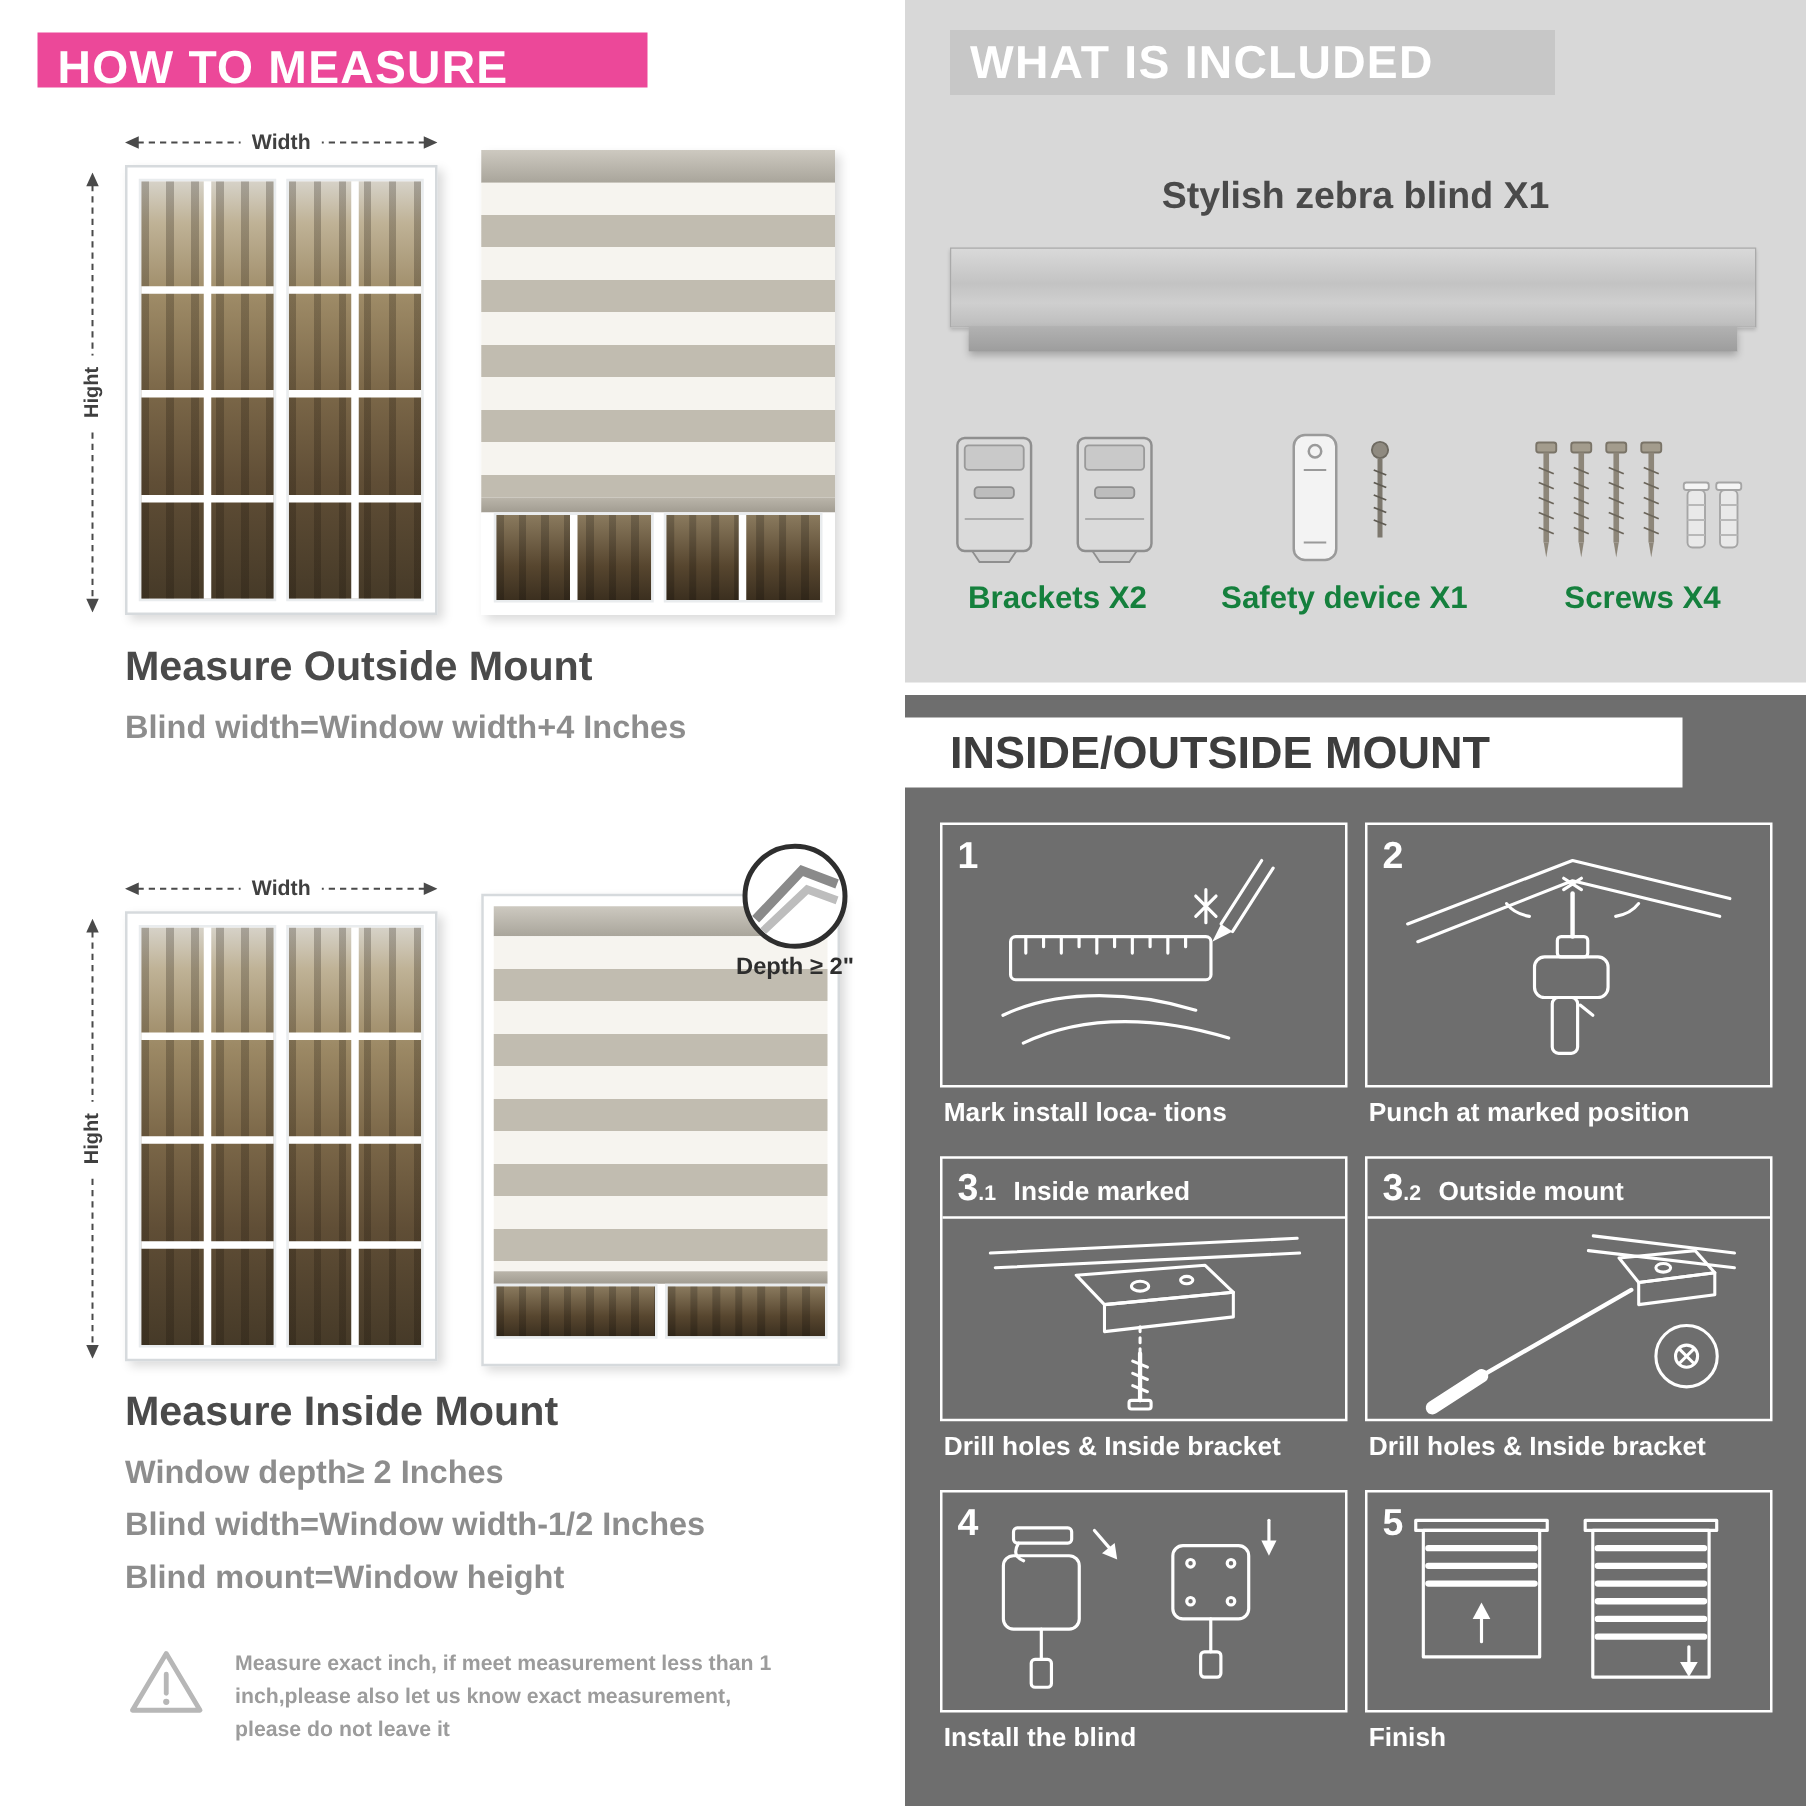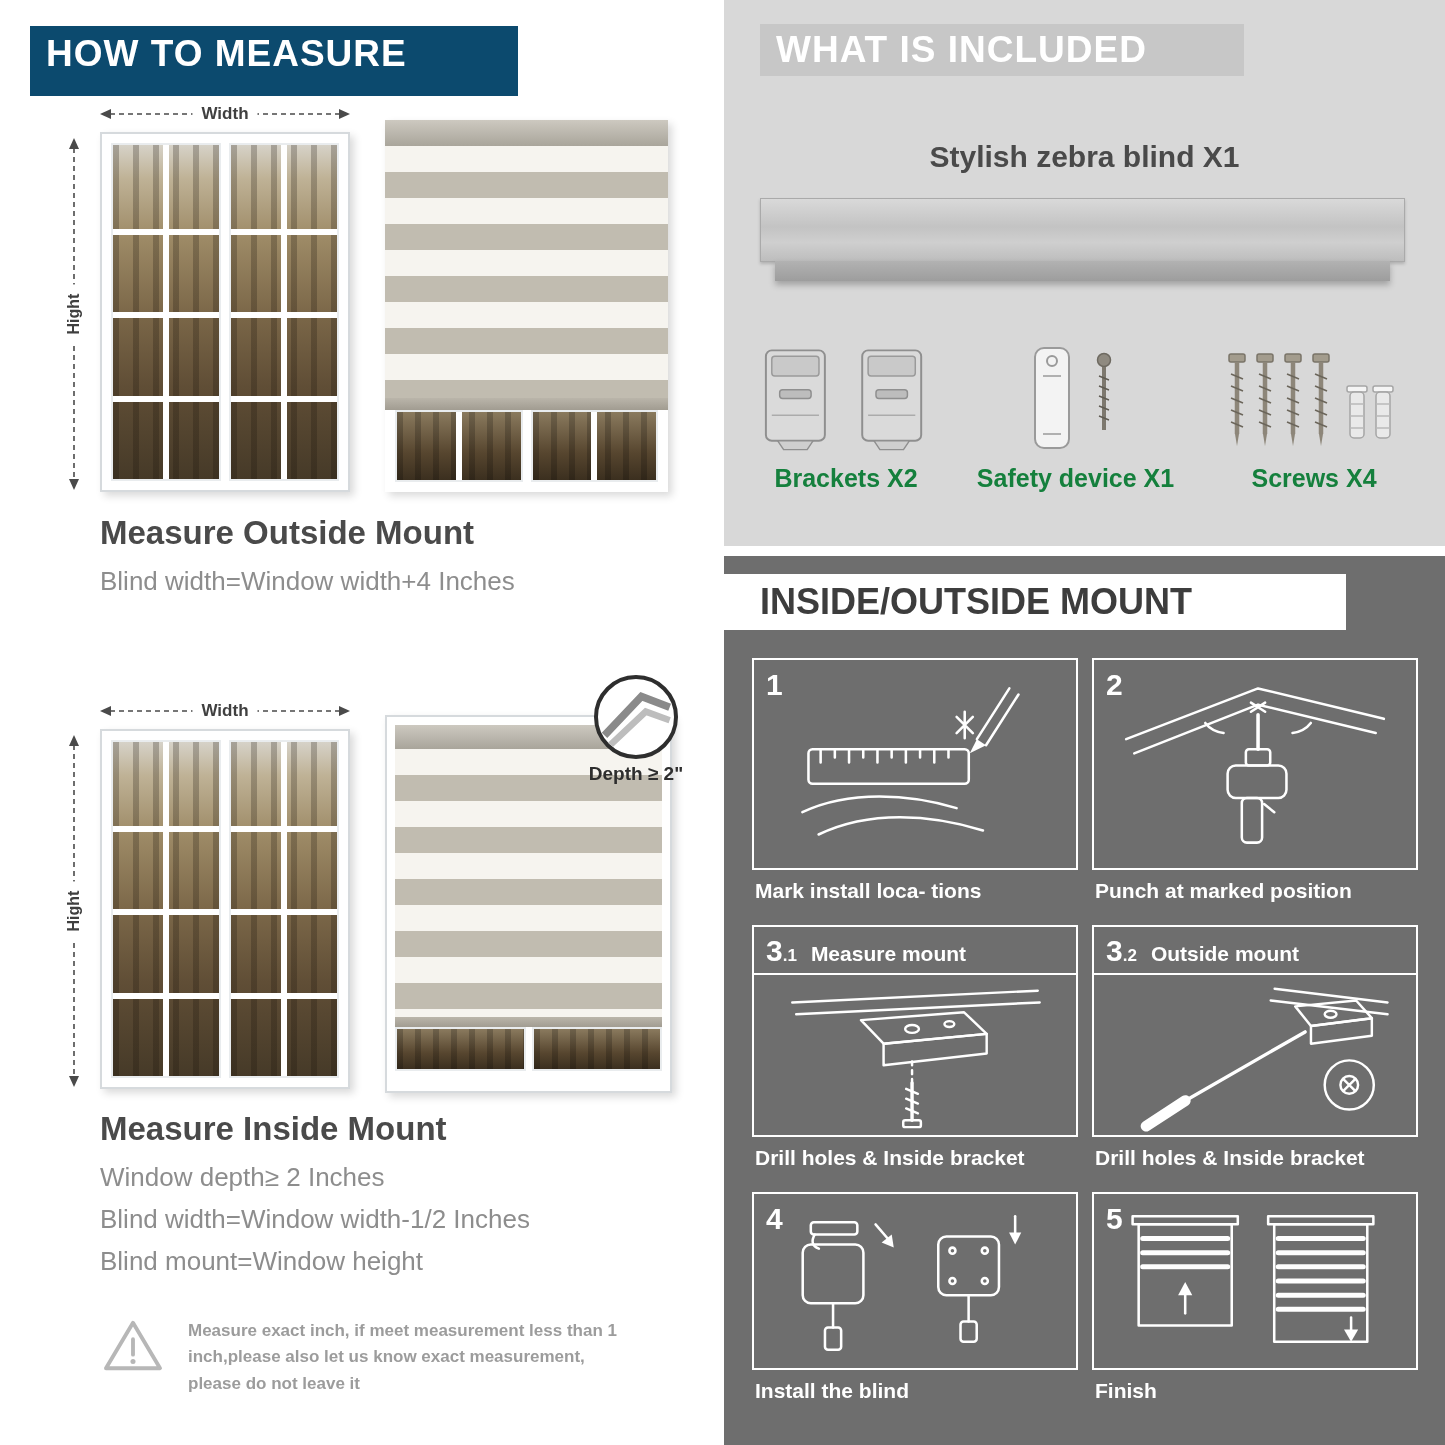--- a/index.html
+++ b/index.html
@@ -2,21 +2,21 @@
 <html><head>
 <meta charset="utf-8">
 <style>
   html,body{margin:0;padding:0;background:#fff;}
   .canvas{position:relative;width:1445px;height:1445px;background:#fff;overflow:hidden;
           font-family:"Liberation Sans", sans-serif;}
 
   
   .left-half{position:absolute;left:0;top:0;width:712px;height:1445px;background:#fff;}
   .banner{font-weight:bold;letter-spacing:1px;}
-  .banner-measure{position:absolute;left:30px;top:26px;width:472px;height:70px;background:#0c4a6e;
+  .banner-measure{position:absolute;left:30px;top:26px;width:472px;height:44px;background:#ec4899;
                   color:#fff;font-size:37px;line-height:55px;padding-left:16px;}
   .diagram-group{position:absolute;left:55px;width:615px;height:402px;}
   .dg1{top:98px;} .dg2{top:695px;}
 
   
   .window-unit{position:absolute;left:0;top:0;width:300px;height:400px;}
   .h-arrow{position:absolute;left:45px;top:6px;width:250px;height:20px;}
   .h-arrow svg,.v-arrow svg{position:absolute;inset:0;width:100%;height:100%;}
   .h-arrow-label{position:absolute;left:50%;top:50%;transform:translate(-50%,-50%);
                  background:#fff;padding:0 9px;font-size:17px;font-weight:bold;color:#404040;}
@@ -57,21 +57,21 @@
   .pane-strip{height:44px;display:flex;gap:6px;}
   .pane-strip .wb-sash{border-width:2px;}
 
   .depth-callout{position:absolute;right:-26px;top:-42px;width:120px;text-align:center;}
   .callout-circle{width:76px;height:76px;border:4px solid #2e2e2e;border-radius:50%;
                   background:#fff;margin:0 auto;overflow:hidden;}
   .depth-label{font-size:19px;font-weight:bold;color:#2e2e2e;margin-top:4px;white-space:nowrap;}
 
   .measure-title{position:absolute;left:100px;margin:0;font-size:33px;font-weight:bold;color:#4a4a4a;}
   .mt1{top:514px;} .mt2{top:1110px;}
-  .measure-line{position:absolute;left:100px;margin:0;font-size:26px;font-weight:normal;color:#8d8d8d;}
+  .measure-line{position:absolute;left:100px;margin:0;font-size:26px;font-weight:bold;color:#8d8d8d;}
   .ml1{top:566px;} .ml2{top:608px;}
   .ml3{top:1162px;} .ml4{top:1204px;} .ml5{top:1246px;}
 
   .warning{position:absolute;left:102px;top:1318px;width:530px;display:flex;gap:24px;}
   .warn-tri{width:62px;height:56px;flex:0 0 auto;}
   .warn-text{margin:0;font-size:17px;font-weight:bold;color:#9c9c9c;line-height:1.55;width:440px;}
 
   
   .right-top{position:absolute;left:724px;top:0;width:721px;height:546px;background:#d8d8d8;}
   .banner-included{position:absolute;left:36px;top:24px;width:468px;height:52px;background:#c7c7c7;
@@ -360,21 +360,21 @@
           </svg>
         </div>
         <div class="step-caption">Punch at  marked position</div>
       </div>
 
       <div class="step">
         <div class="step-box hA">
           <div class="step-head">
             <span class="step-num">3</span>
               <span class="step-sub">.1</span>
-            <span class="step-tag">Measure mount</span>
+            <span class="step-tag">Inside marked</span>
           </div>
           <svg class="art art-below" viewBox="0 0 310 165" fill="none" stroke="#fff" stroke-width="2.5" stroke-linecap="round" stroke-linejoin="round">
             <path d="M30 30 L280 18"></path>
             <path d="M34 42 L282 30"></path>
             <path d="M100 48 L205 40 L228 62 L123 72 Z"></path>
             <ellipse cx="152" cy="57" rx="7" ry="4"></ellipse>
             <ellipse cx="190" cy="52" rx="5" ry="3"></ellipse>
             <path d="M123 72 L228 62 L228 82 L123 94 Z"></path>
             <line x1="152" y1="90" x2="152" y2="112" stroke-dasharray="4 5"></line>
             <line x1="152" y1="112" x2="152" y2="150" stroke-width="3.5"></line>

